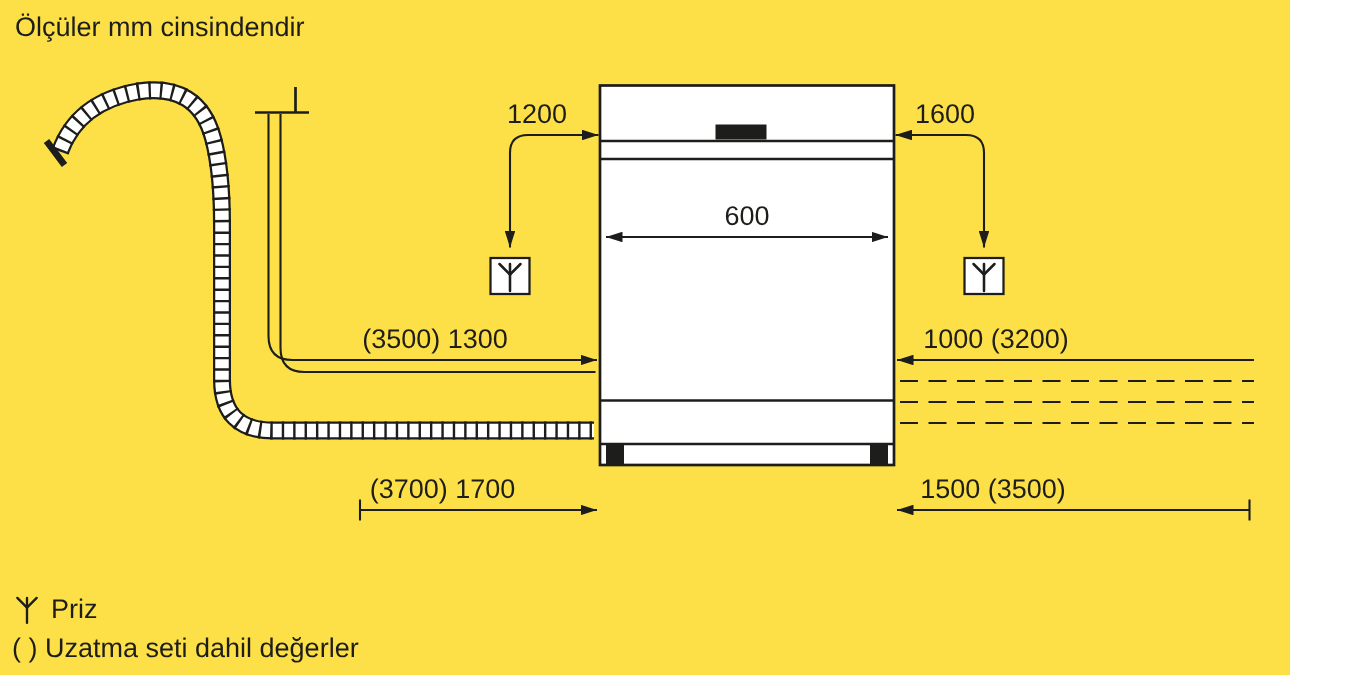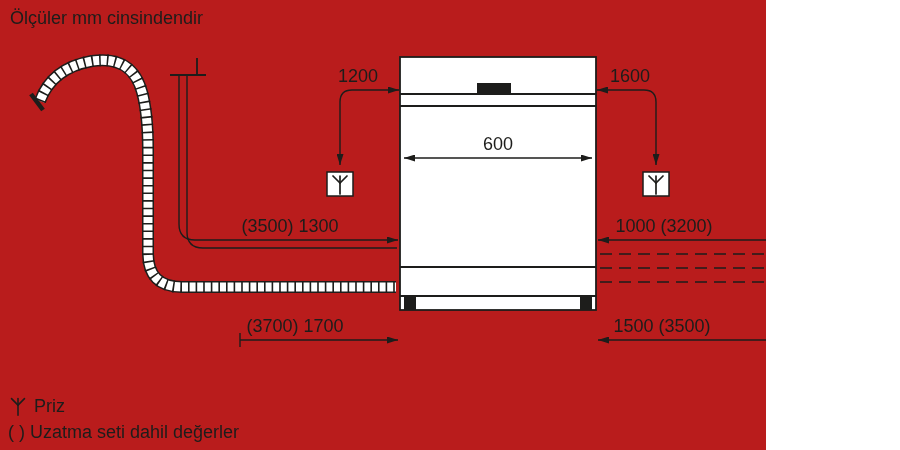--- a/index.html
+++ b/index.html
@@ -2,23 +2,23 @@
 <html><head>
 <meta charset="utf-8">
 <style>
   html, body {
     margin: 0;
     padding: 0;
     background: #ffffff;
   }
   .stage {
     position: relative;
-    width: 766px;
+    width: 860px;
     height: 450px;
-    background: #b91c1c;
+    background: #fde047;
     overflow: hidden;
     text-align: center;
   }
   svg text {
     font-family: "Liberation Sans", sans-serif;
     font-size: 18px;
     fill: #1d1d1b;
   }
   .dim-label { text-anchor: middle; }
   .ln { stroke: #1d1d1b; stroke-width: 1.4; fill: none; }

